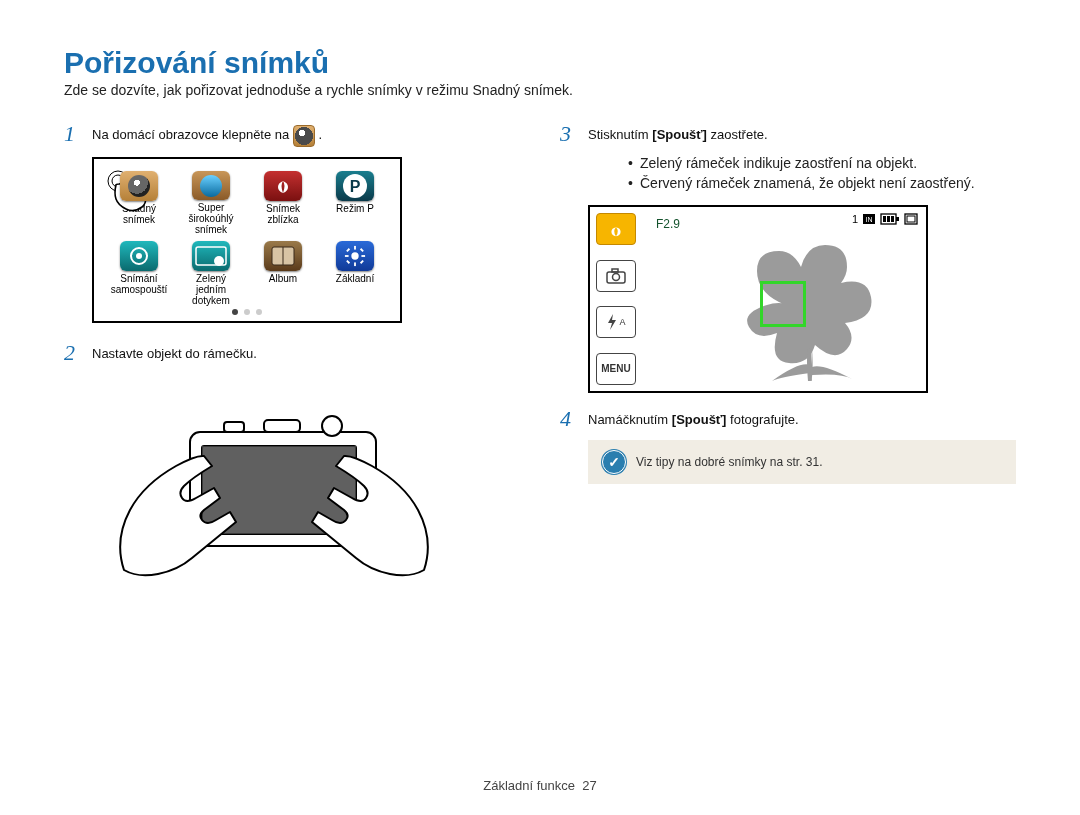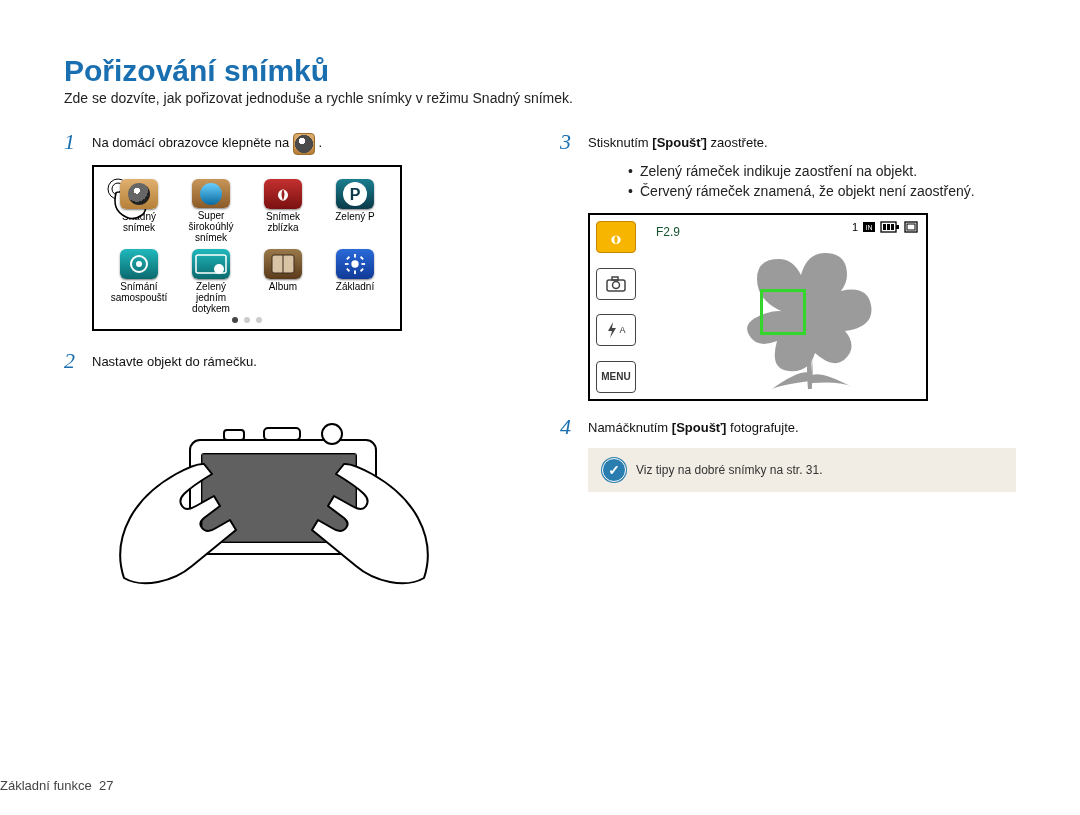--- a/index.html
+++ b/index.html
@@ -12,21 +12,21 @@
     position: relative;
     color: #000;
   }
   .page {
     padding: 40px 64px 0 64px;
   }
   .title {
     color: #1a6fb0;
     font-size: 30px;
     font-weight: bold;
-    margin: 14px 0 2px 0;
+    margin: 6px 0 2px 0;
   }
   .intro {
     font-size: 14px;
     color: #222;
     margin-bottom: 26px;
   }
   .columns {
     display: flex;
     gap: 40px;
   }
@@ -202,21 +202,21 @@
     background:#f1ede4;padding:10px 14px;margin:10px 0 0 28px;
     font-size:12px;color:#333;
   }
   .tip-icon{
     width:22px;height:22px;border-radius:50%;background:#2a7eaf;
     color:#fff;display:flex;align-items:center;justify-content:center;
     font-size:14px;font-weight:bold;border:1px solid #fff;box-shadow:0 0 0 1px #2a7eaf;
   }
 
   .footer{
-    position:absolute;left:0;right:0;bottom:22px;
+    position:absolute;left:0;right:0;bottom:22px;text-align:center;
     font-size:13px;color:#444;
   }
 </style>
 </head>
 <body>
 
 <div class="page">
   <div class="title">Pořizování snímků</div>
   <div class="intro">Zde se dozvíte, jak pořizovat jednoduše a rychle snímky v režimu Snadný snímek.</div>
 
@@ -256,21 +256,21 @@
               <svg width="38" height="30">
                   <path d="M19 22 q-3 -8 0 -12 q-5 2 -5 6 q0 4 5 6 M19 22 q3 -8 0 -12 q5 2 5 6 q0 4 -5 6" fill="#fff"></path>
                 </svg>
             </div>
             <div class="label"><span>Snímek</span><br><span>zblízka</span></div>
           </div>
           <div class="app">
             <div class="app-icon ic-pteal">
                 <div class="p-badge">P</div>
               </div>
-            <div class="label"><span>Zelený P</span><br><span></span></div>
+            <div class="label"><span>Režim P</span><br><span></span></div>
           </div>
           <div class="app">
             <div class="app-icon ic-teal">
               <svg width="38" height="30">
                   <circle cx="19" cy="15" r="8" fill="none" stroke="#fff" stroke-width="2"></circle>
                   <circle cx="19" cy="15" r="3" fill="#fff"></circle>
                 </svg>
             </div>
             <div class="label"><span>Snímání</span><br><span>samospouští</span></div>
           </div>

